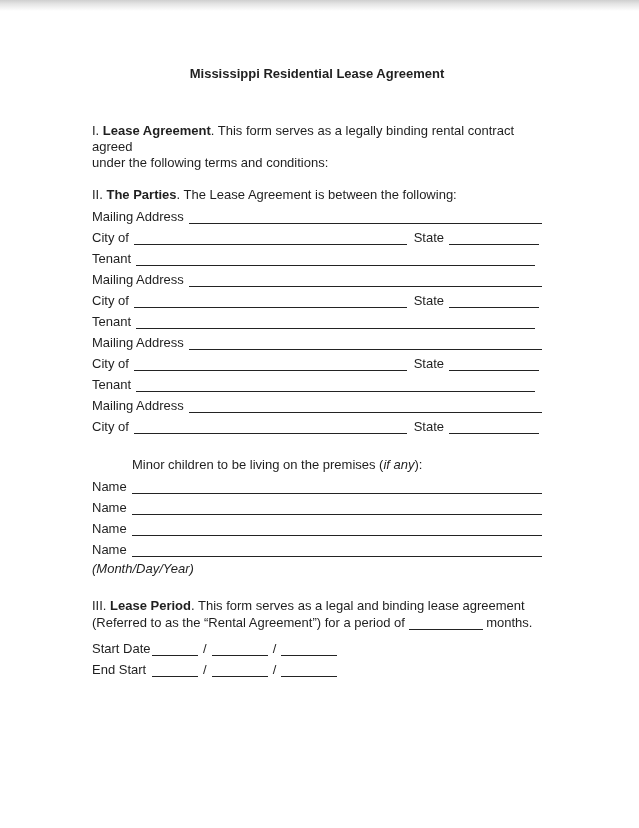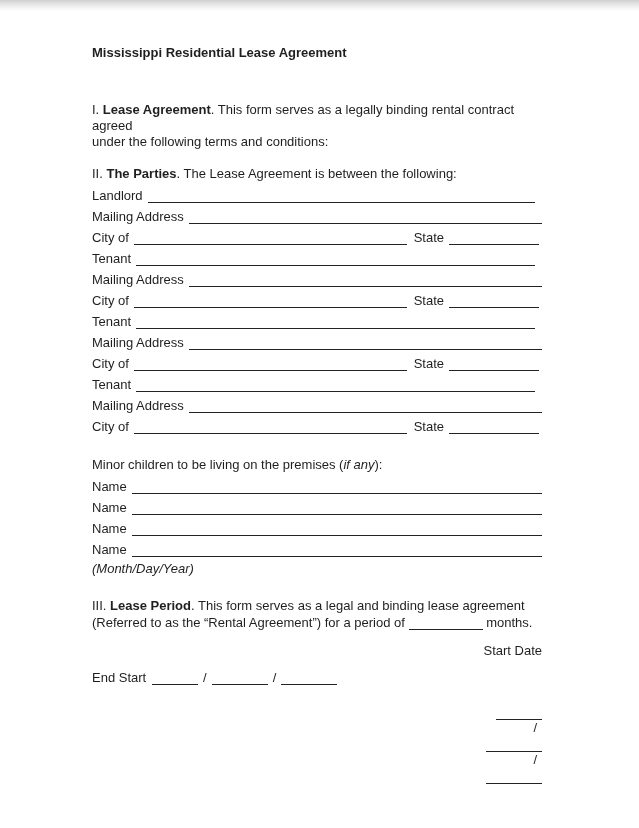--- a/index.html
+++ b/index.html
@@ -11,54 +11,54 @@
     color: #1f1f1f;
     -webkit-font-smoothing: antialiased;
   }
   .top-shade {
     height: 11px;
     background: linear-gradient(to bottom, #cfcfcf 0%, #e4e4e4 35%, #ffffff 100%);
   }
   .page { padding: 0 97px 0 92px; }
 
   .title {
-    margin: 34px 0 0 0;
+    margin: 55px 0 0 0;
     font-size: 13px; font-weight: 700;
     line-height: 16px;
-    text-align: left;
+    text-align: center;
   }
   .para { margin: 0; font-size: 13px; line-height: 16px; }
   .sec1 { margin-top: 41px; }
   .sec2-head { margin-top: 16px; }
   .b { font-weight: 700; }
   .block-line { display: block; }
 
   .frow {
     display: flex; align-items: flex-end;
     height: 21px; font-size: 13px; line-height: 15px;
   }
   .lbl { white-space: nowrap; padding-right: 5px; }
   .line { border-bottom: 1.5px solid #232323; height: 16px; flex: 1 1 auto; }
   .party-line { margin-right: 7px; }
   .city-line  { margin-right: 7px; }
   .state-line { flex: 0 0 90px; margin-right: 3px; }
 
   .block + .block { }
 
-  .minors-head { margin-top: 23px; }
+  .minors-head { margin-top: 23px; margin-left: 40px; }
 
   .sec3 { margin-top: 20px; line-height: 17px; }
   .blank {
     display: inline-block; width: 74px; height: 13px;
     border-bottom: 1.5px solid #232323;
     vertical-align: -3px;
   }
   .note { margin-top: 4px; }
 
-  .drow.first { margin-top: 12px; flex-direction: column; }
+  .drow.first { margin-top: 4px; }
   .dlbl { flex: 0 0 60px; white-space: nowrap; }
   .dline { border-bottom: 1.5px solid #232323; height: 16px; flex: none; }
   .d1 { width: 46px; }
   .d2 { width: 56px; }
   .slash { padding: 0 5px; }
 </style>
 </head>
 <body>
 
 <div class="top-shade"></div>
@@ -73,24 +73,20 @@
     <span class="block-line">under the following terms and conditions:</span>
   </p>
 
   <p class="para sec2-head">
     <span>II.</span>
     <span class="b">The Parties</span><span>. The Lease Agreement is between the following:</span>
   </p>
 
   <div class="block">
     <div class="frow">
-      <span class="lbl">Landlord</span>
-      <span class="line party-line"></span>
-    </div>
-    <div class="frow">
       <span class="lbl">Mailing Address</span>
       <span class="line"></span>
     </div>
     <div class="frow">
       <span class="lbl">City of</span>
       <span class="line city-line"></span>
       <span class="lbl">State</span>
       <span class="line state-line"></span>
     </div>
   </div>

